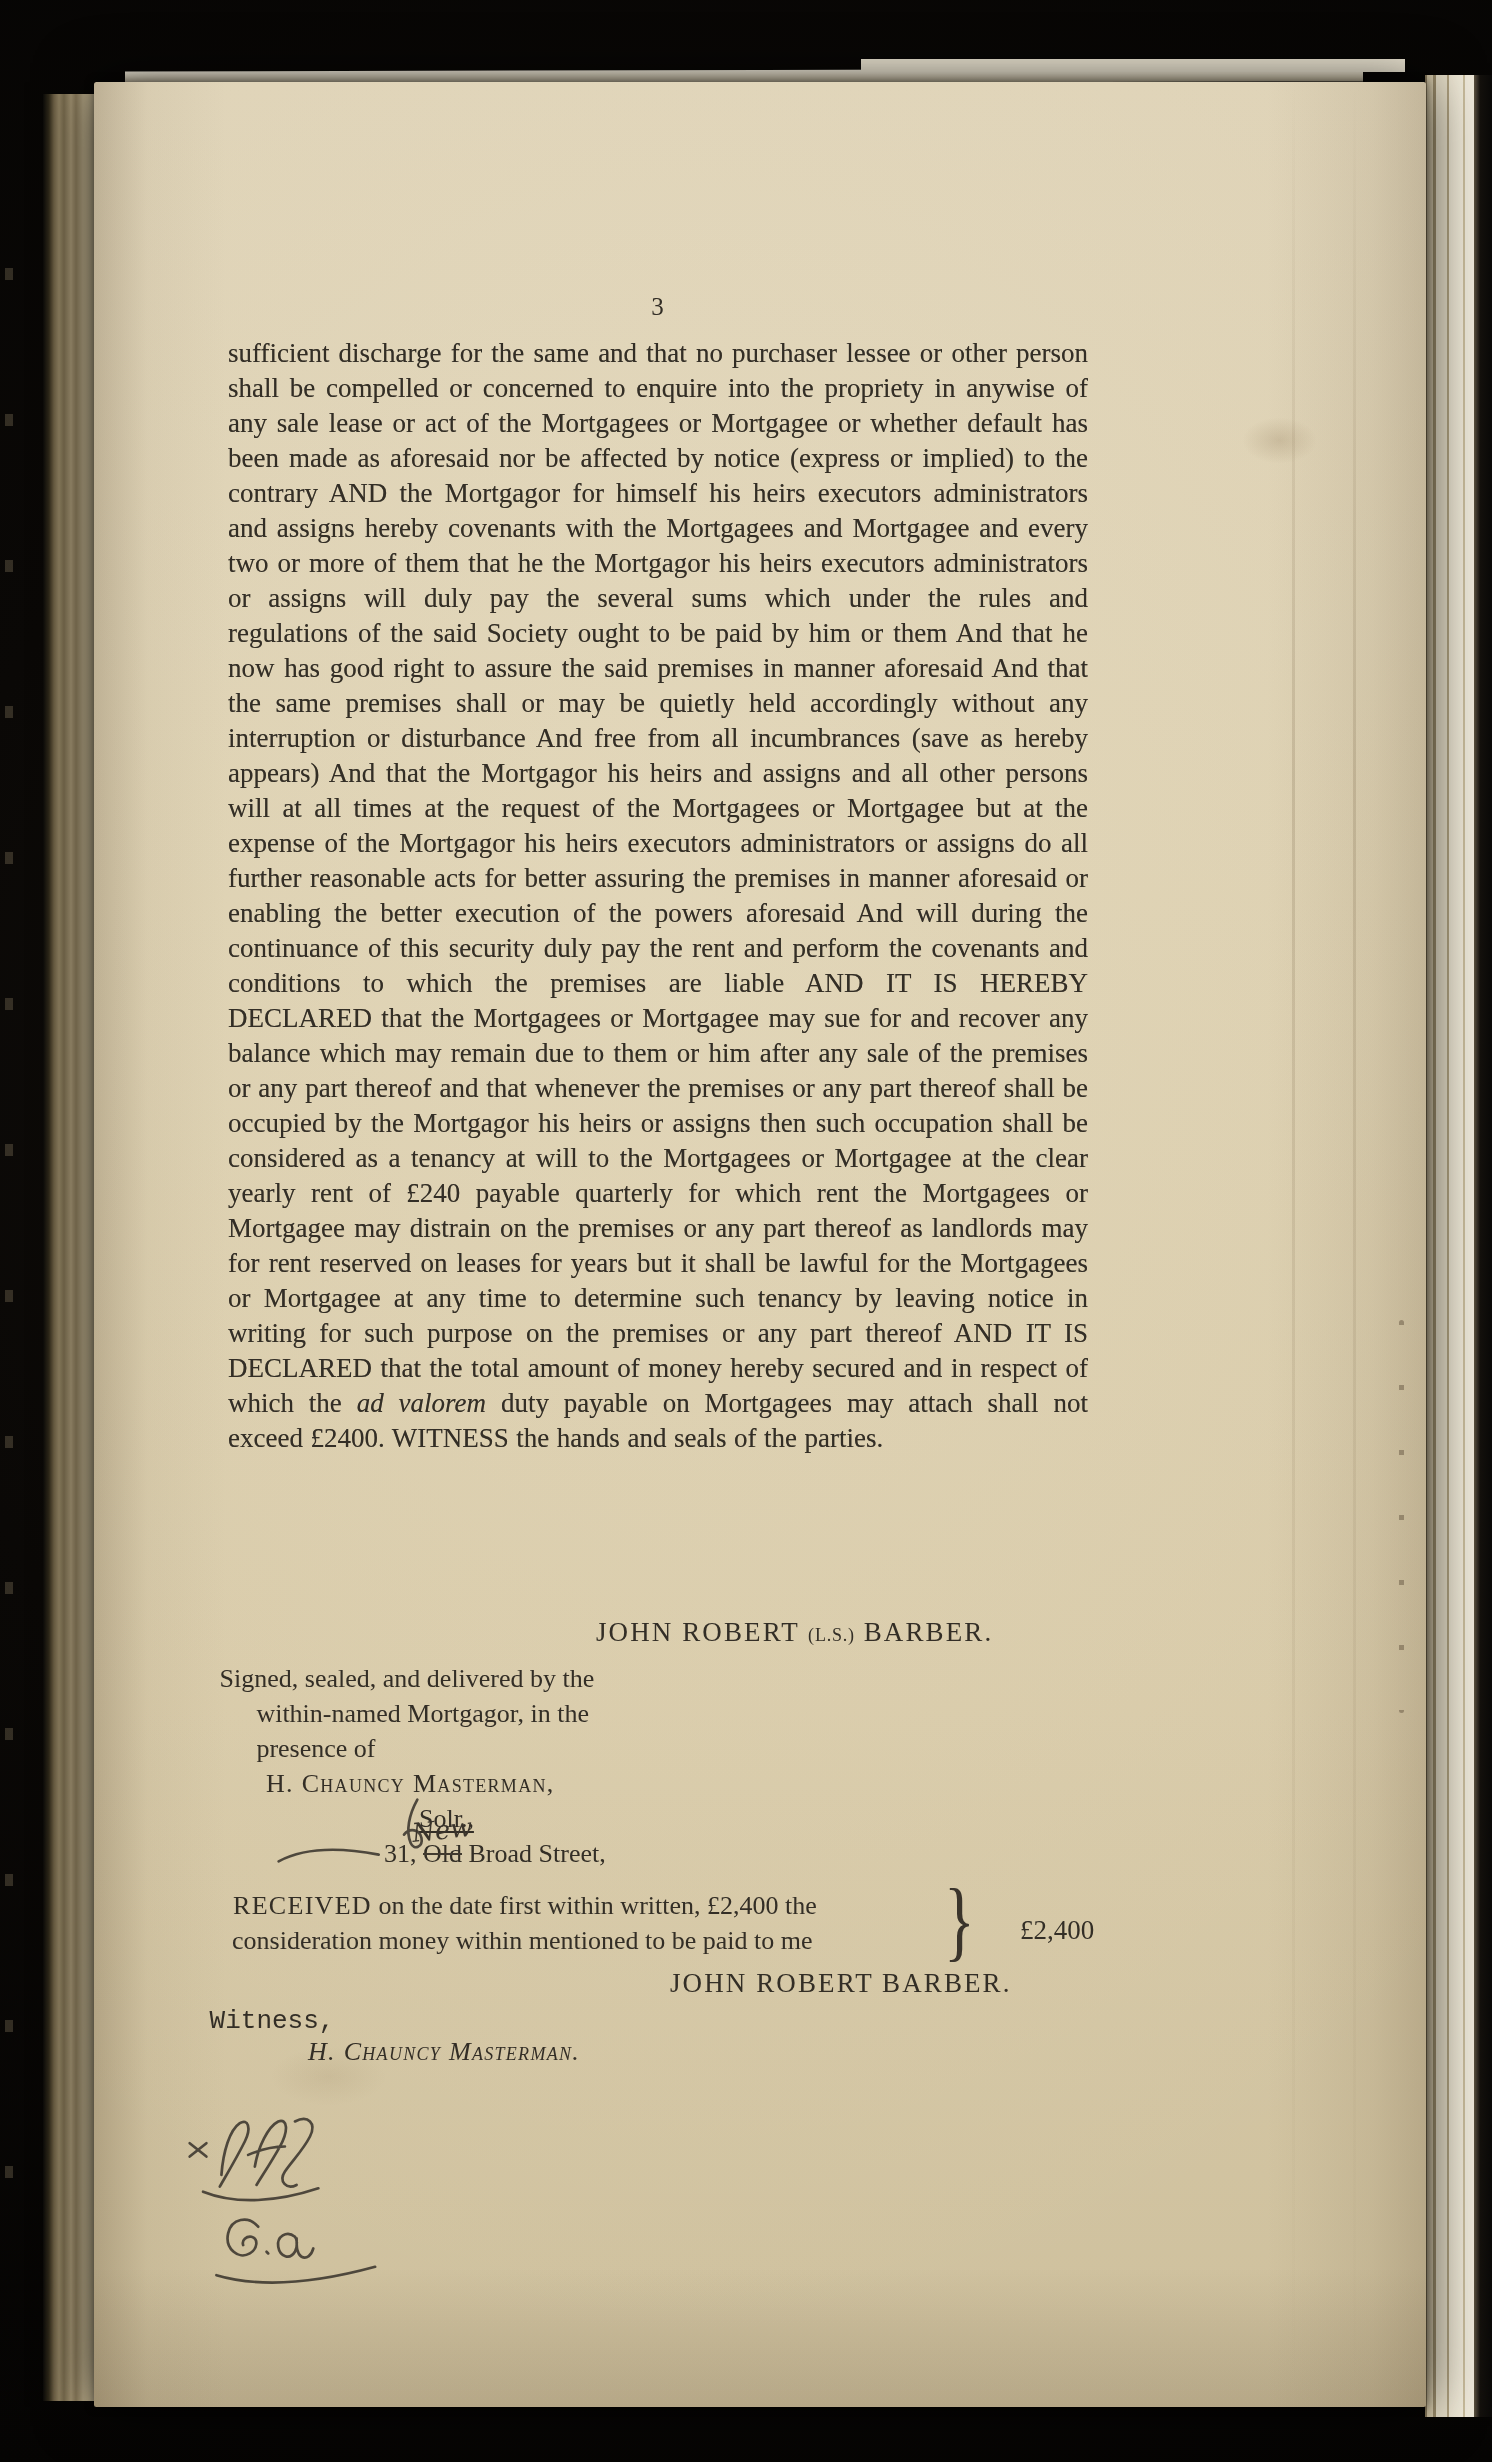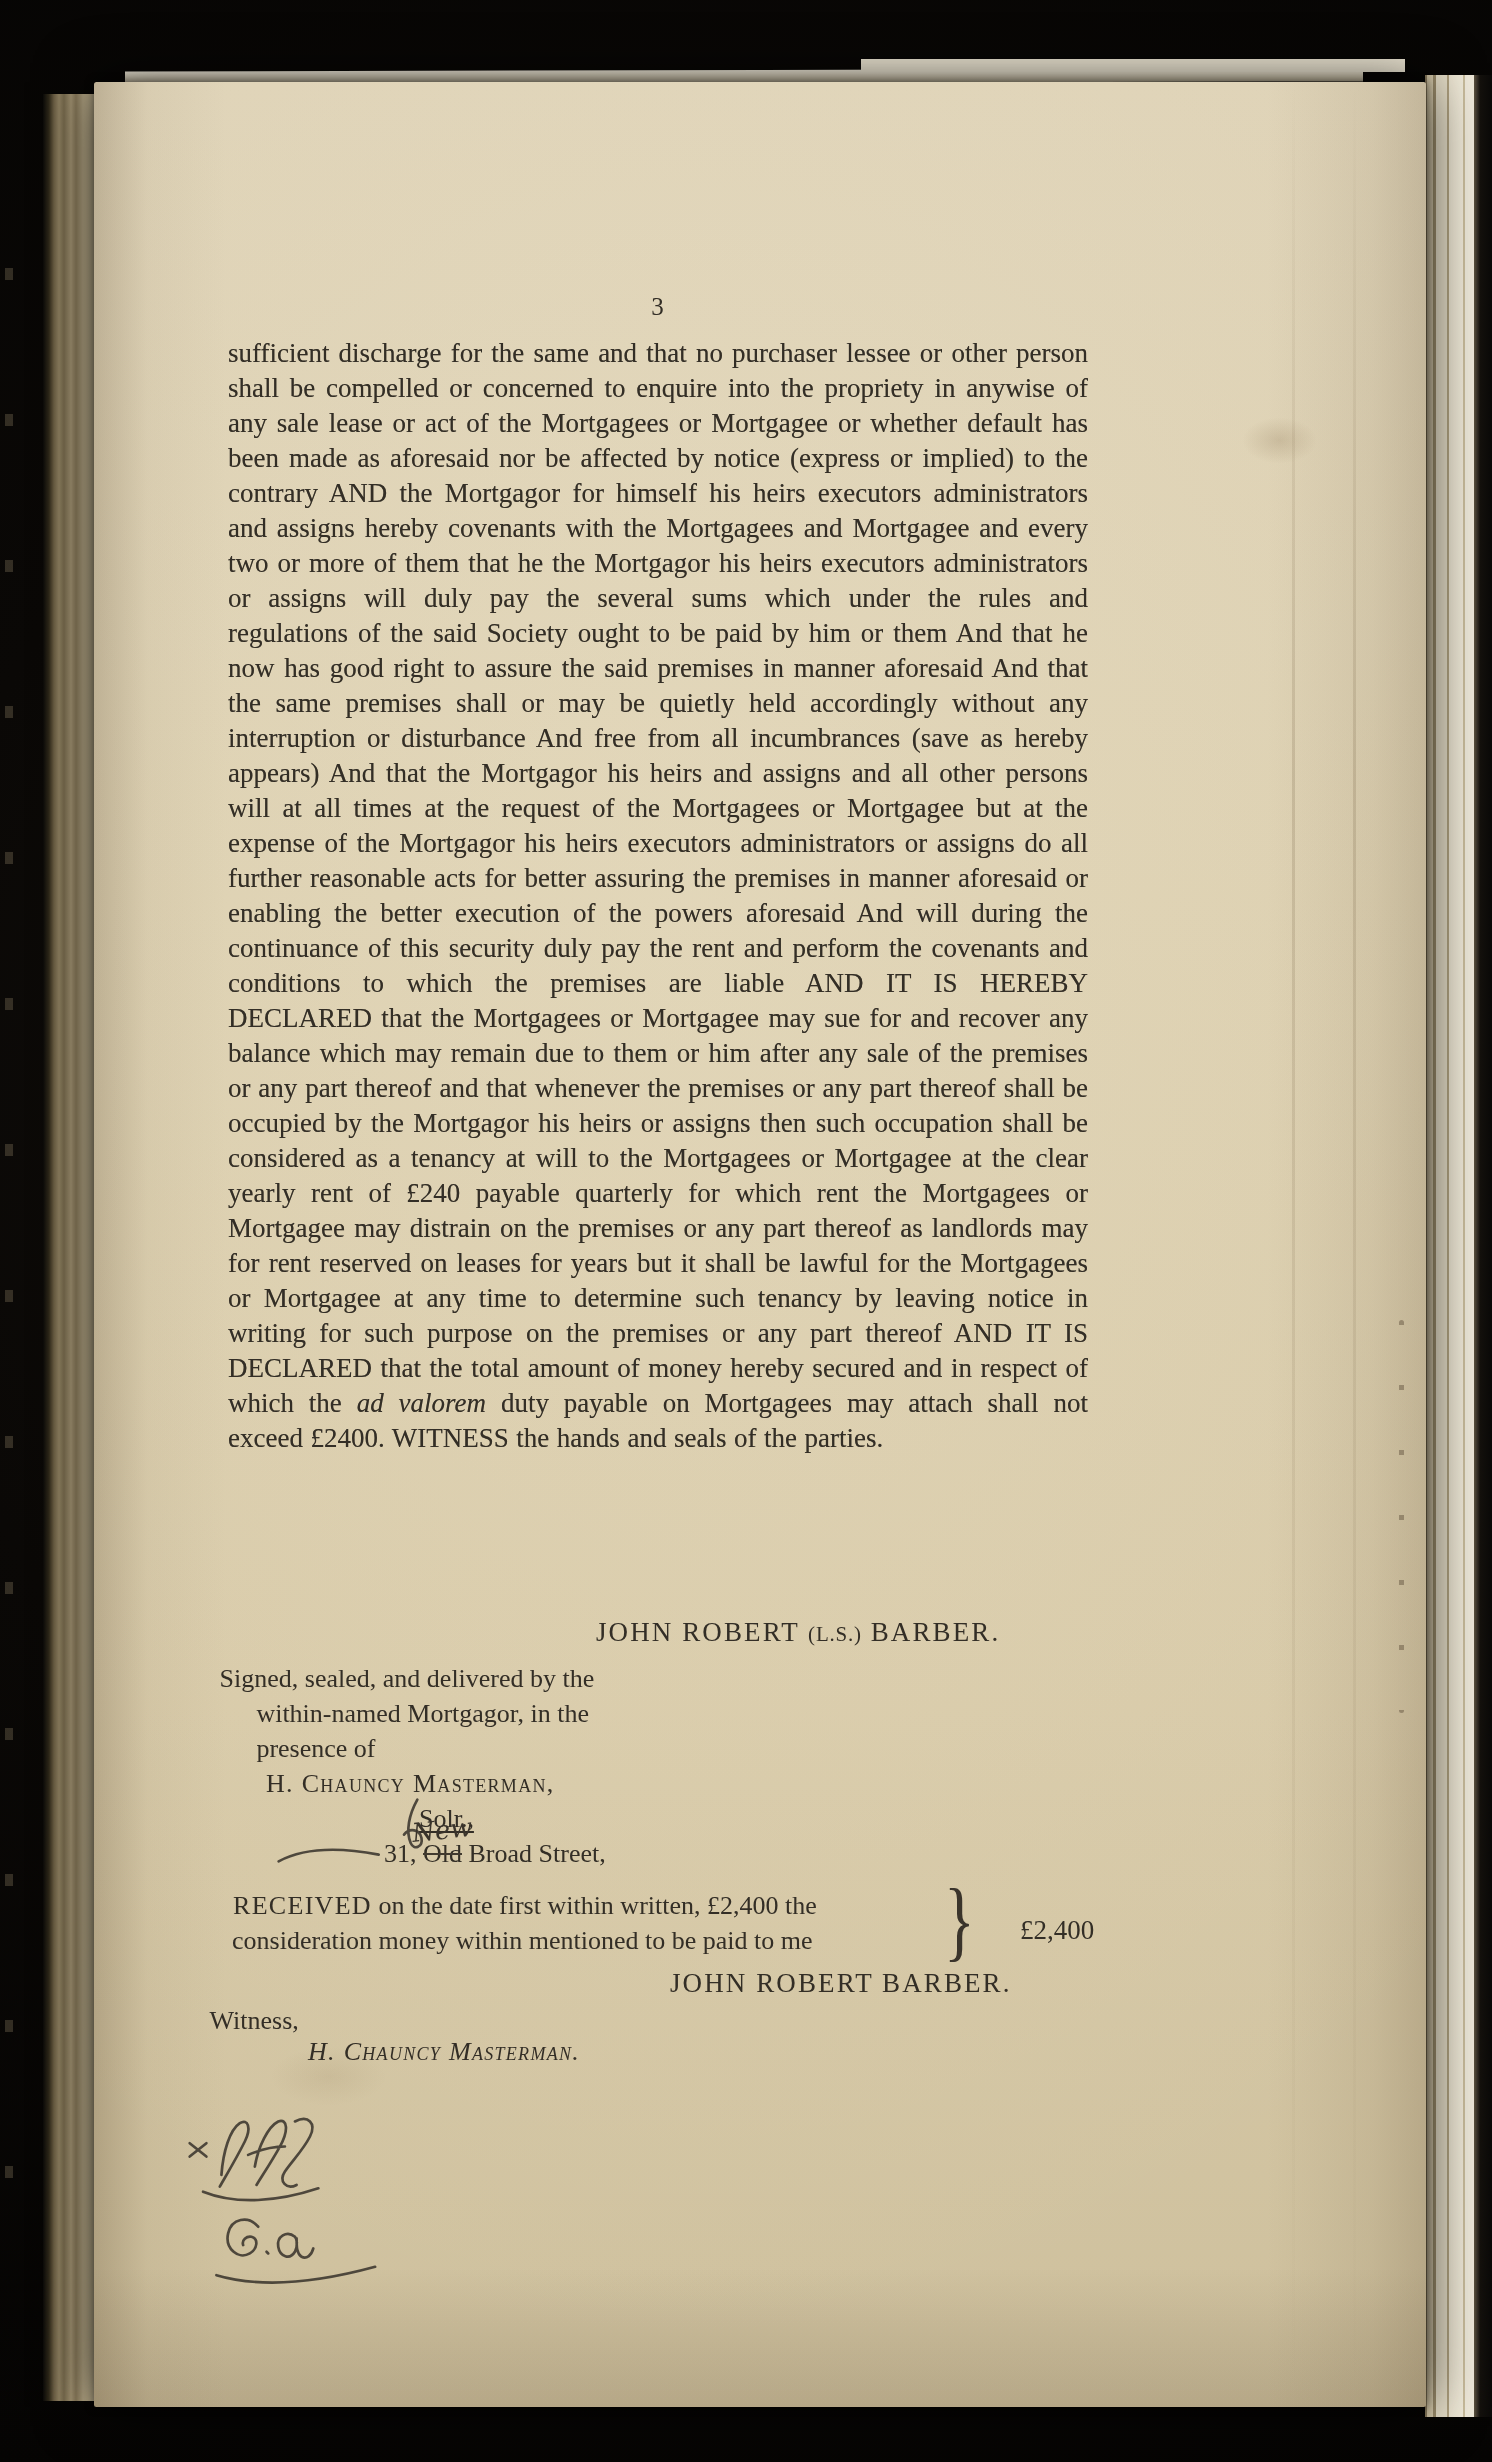--- a/index.html
+++ b/index.html
@@ -92,21 +92,21 @@
     min-height:1259px;
     word-spacing:0.8px;
     text-shadow: 0 0 0.3px rgba(45,40,30,0.45);
   }
   .body-text i { font-style:italic; }
 
   .sig-mortgagor {
     margin-top:22px; margin-left:368px;
     font-size:27px; letter-spacing:2.1px; white-space:nowrap;
   }
-  .seal-small { font-size:21px; letter-spacing:0.8px; }
+  .seal-small { font-size:18px; letter-spacing:0.8px; }
 
   .attestation { margin-top:13.4px; font-size:26px; line-height:35px; }
   .att-1 { margin-left:-8.4px; }
   .att-2, .att-3 { margin-left:28.4px; }
   .att-name { margin-left:38px; font-variant:small-caps; letter-spacing:1.3px; }
   .att-solr { margin-left:191px; position:relative; }
   .att-solr .sol-text { text-decoration:underline; text-underline-offset:4.2px; }
   .att-address { margin-left:156px; position:relative; }
   .struck { text-decoration:line-through; text-decoration-thickness:2.1px; text-decoration-color:#413a2f; }
   .hand-new {
@@ -122,21 +122,21 @@
   .receipt .caps { letter-spacing:1.3px; }
   .brace {
     position:absolute; left:716px; top:-11.7px;
     font-size:89px; line-height:1; font-weight:normal; color:#3a342b;
     transform:scaleX(0.72); transform-origin:left center;
   }
   .amount { position:absolute; left:792px; top:25px; font-size:27px; white-space:nowrap; }
 
   .sig-barber { margin-top:10px; margin-left:442px; font-size:27px; letter-spacing:2.1px; white-space:nowrap; }
 
-  .witness-label { margin-top:6.7px; margin-left:-18.4px; font-size:26px; }
+  .witness-label { margin-top:6.7px; margin-left:-18.4px; font-size:26px;font-family:Liberation Mono, monospace; }
   .witness-name { margin-top:1.7px; margin-left:80px; font-size:26px; font-variant:small-caps; letter-spacing:1.3px;font-style:italic; }
 
   
   .ink path { fill:none; stroke:#3f3a31; stroke-width:3.2; stroke-linecap:round; stroke-linejoin:round; opacity:0.9; }
   .hand-dash-svg { position:absolute; left:-109px; top:6.7px; }
   .hand-loop-svg { position:absolute; left:-30px; top:-8.4px; }
   .hand-monogram { position:absolute; left:84px; top:2031px; }
 </style>
 </head>
 <body>

